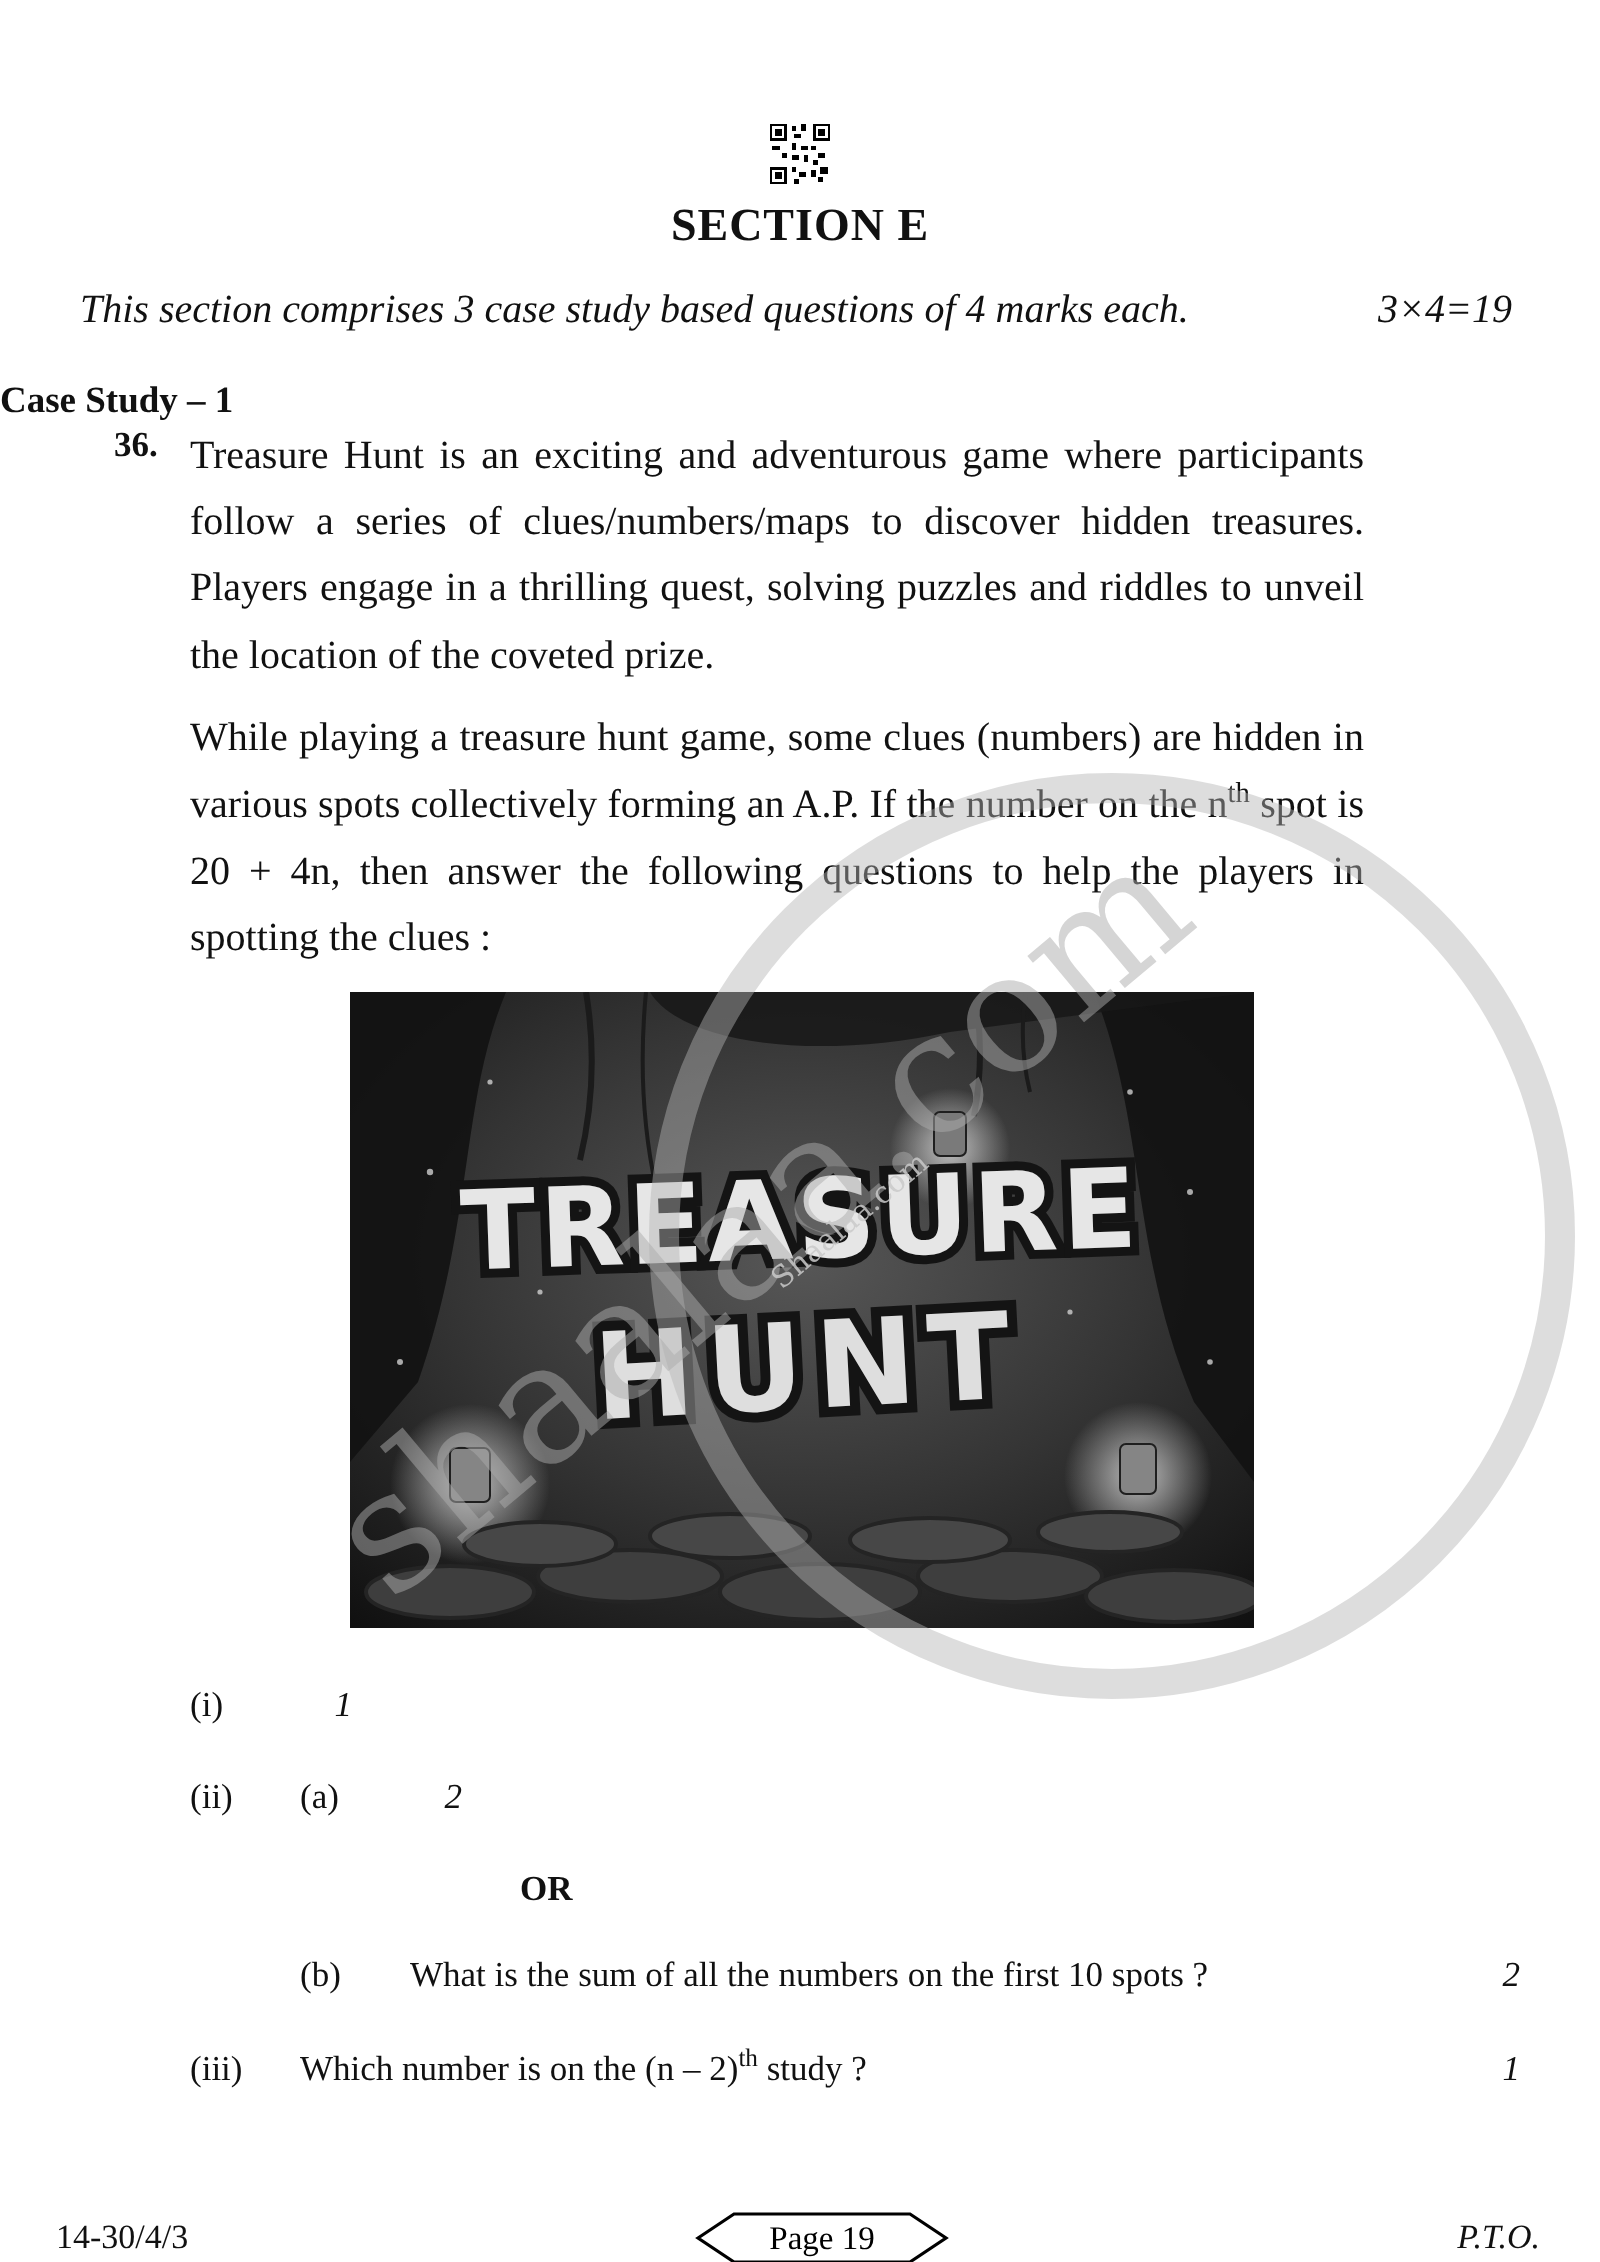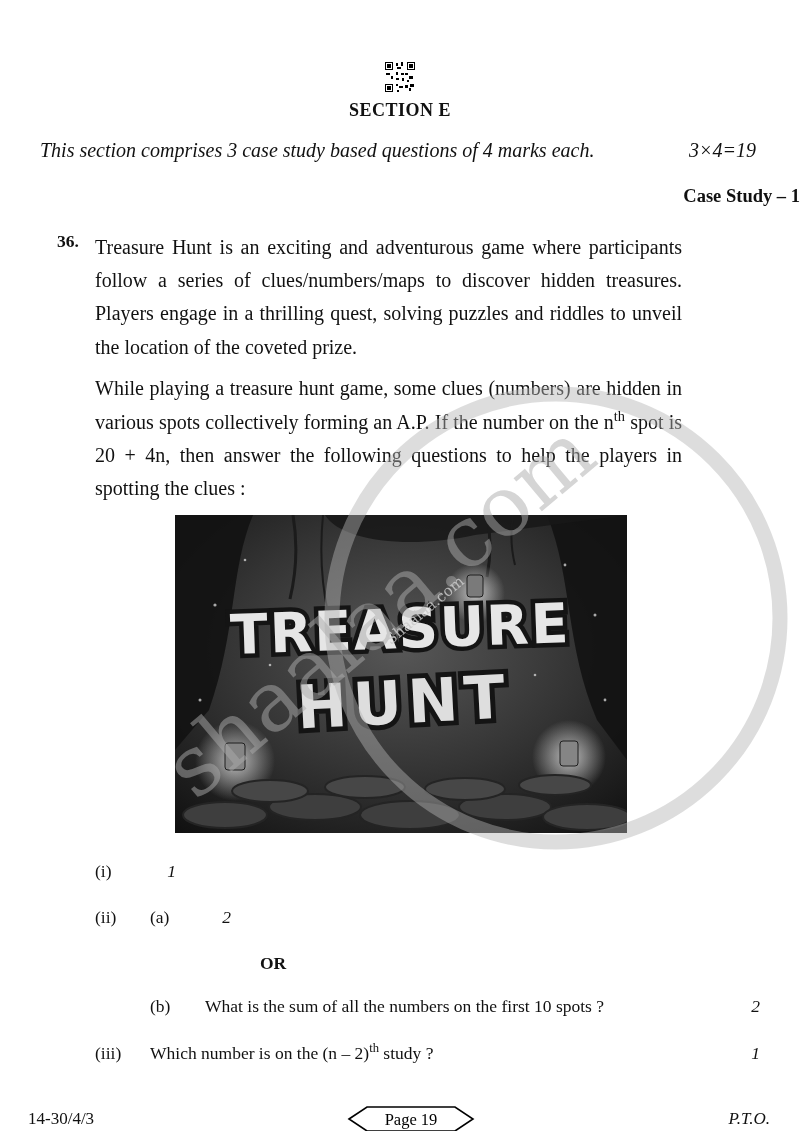--- a/index.html
+++ b/index.html
@@ -12,34 +12,34 @@
     position:relative;
     overflow:hidden;
   }
   .page { position:relative; width:800px; height:1131px; }
 
   
   .qr { width:30px; height:30px; margin:62px auto 0 auto; display:block; }
 
   
   .section-title {
-    text-align:center; font-weight:bold; font-size:18px;
+    text-align:center; font-weight:bold; font-size:23px;
     margin:8px 0 0 0; letter-spacing:0.5px;
   }
   .note-row {
     display:flex; justify-content:space-between; align-items:baseline;
     padding:0 44px 0 40px; margin-top:18px;
     font-style:italic; font-size:20px;
   }
   .case-title {
-    text-align:right; font-weight:bold; font-size:18.5px; margin-top:24px;
-  }
-
-  
-  .question { display:flex; margin-top:24px; padding-left:57px; padding-right:118px; }
+    text-align:left; font-weight:bold; font-size:18.5px; margin-top:24px;
+  }
+
+  
+  .question { display:flex; padding-left:57px; padding-right:118px; }
   .qnum { font-weight:bold; width:38px; flex:none; font-size:17.5px; }
   .qtext { flex:1; }
   .qtext p {
     margin:0 0 8px 0; text-align:justify;
     font-size:20px; line-height:1.66;
   }
   sup { font-size:0.72em; }
 
   
   .figure-wrap { margin:10px 0 0 80px; width:452px; height:318px; }

